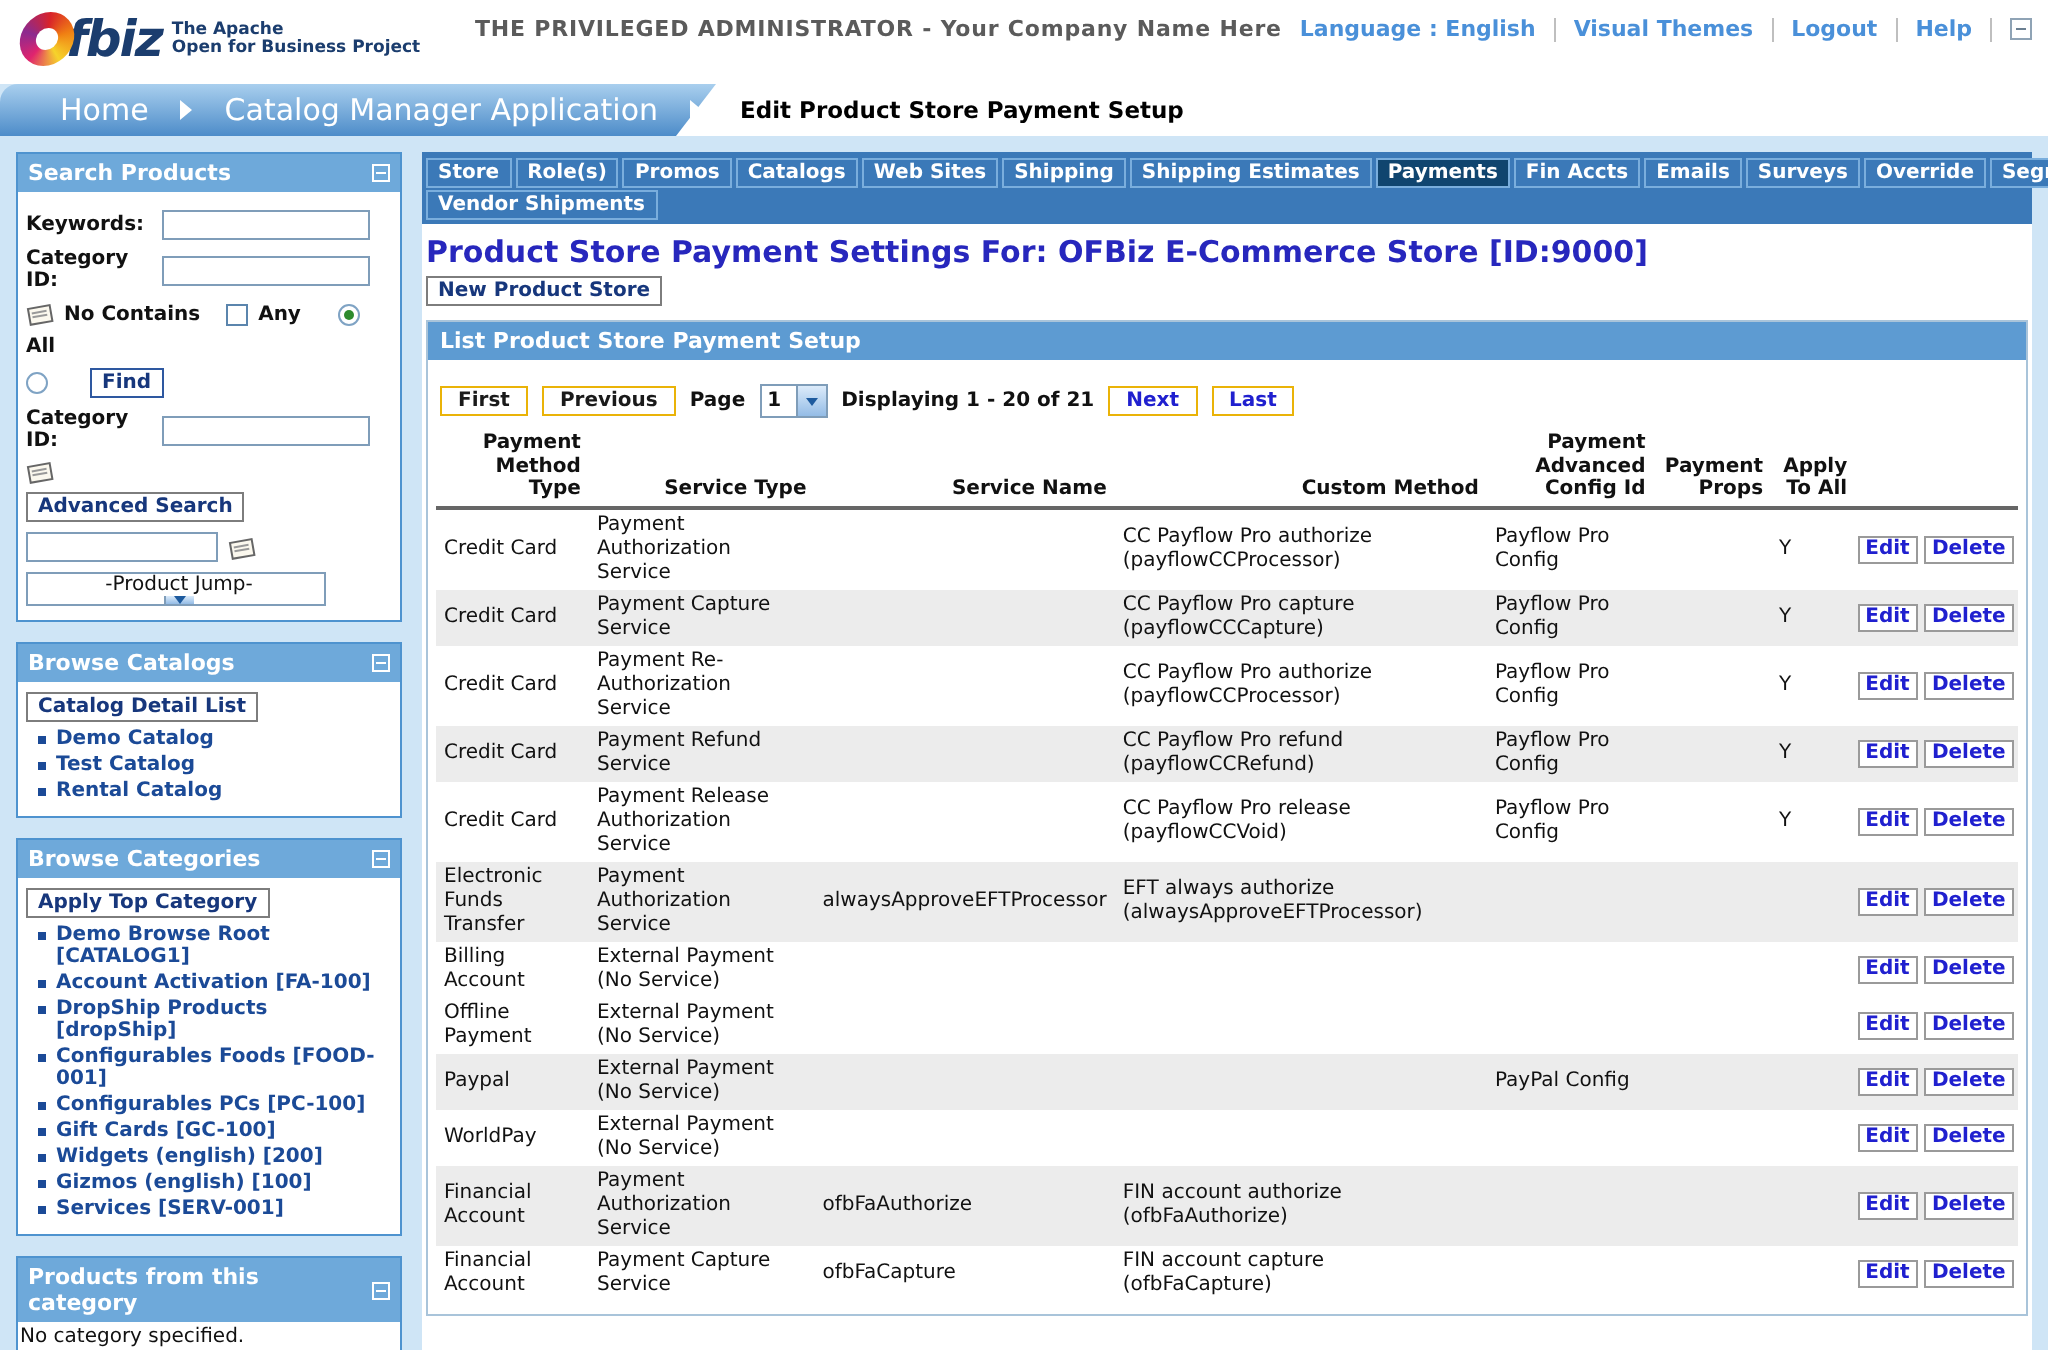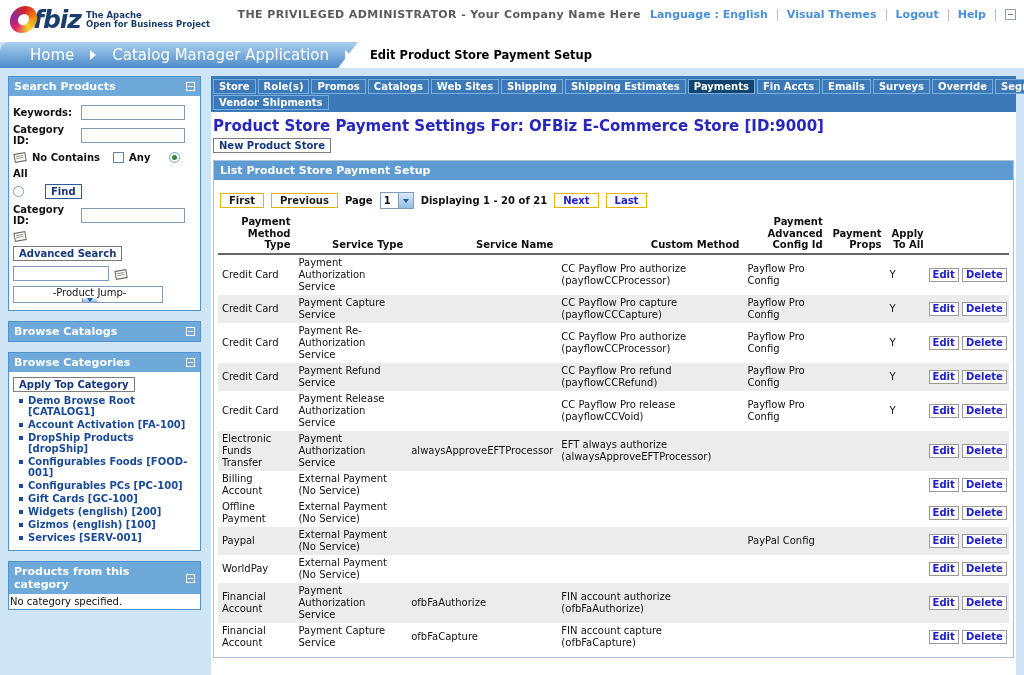--- a/index.html
+++ b/index.html
@@ -203,20 +203,28 @@
         </div>
       </div>
 
       <div class="box">
         <div class="box-header">
           <span>Browse Catalogs</span>
           <span class="min-icon">
               <i></i>
             </span>
         </div>
+        <div class="box-body">
+          <span class="btn">Catalog Detail List</span>
+          <ul class="blist">
+              <li>Demo Catalog</li>
+              <li>Test Catalog</li>
+              <li>Rental Catalog</li>
+            </ul>
+        </div>
       </div>
 
       <div class="box">
         <div class="box-header">
           <span>Browse Categories</span>
           <span class="min-icon">
               <i></i>
             </span>
         </div>
         <div class="box-body">

